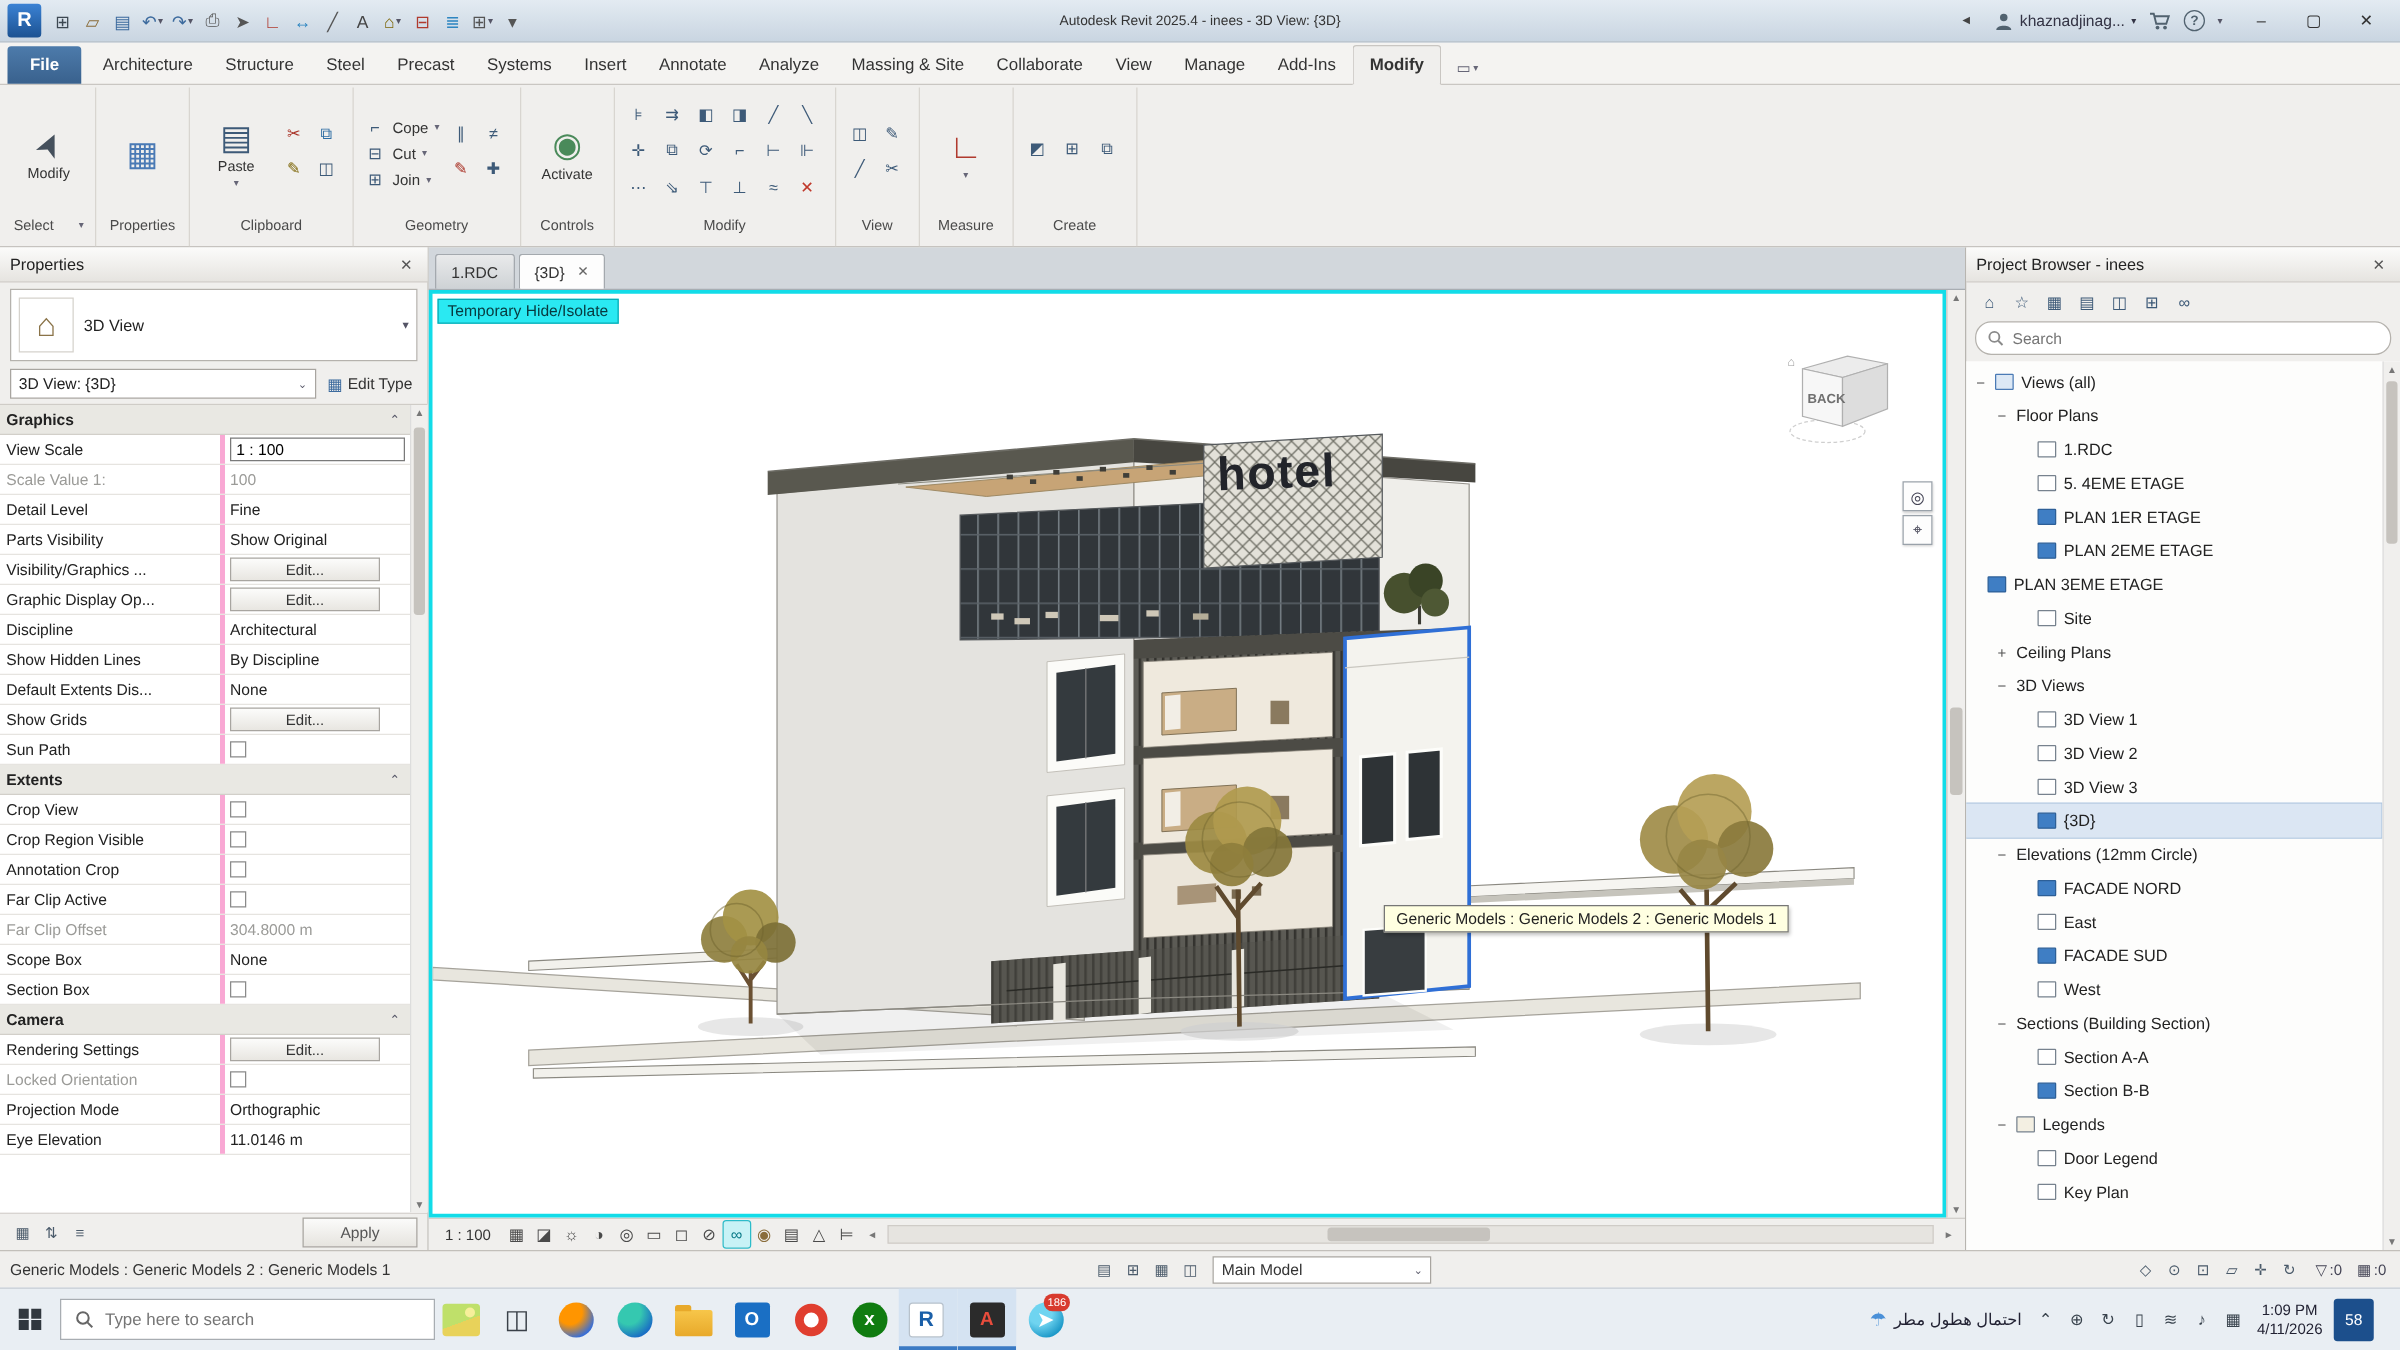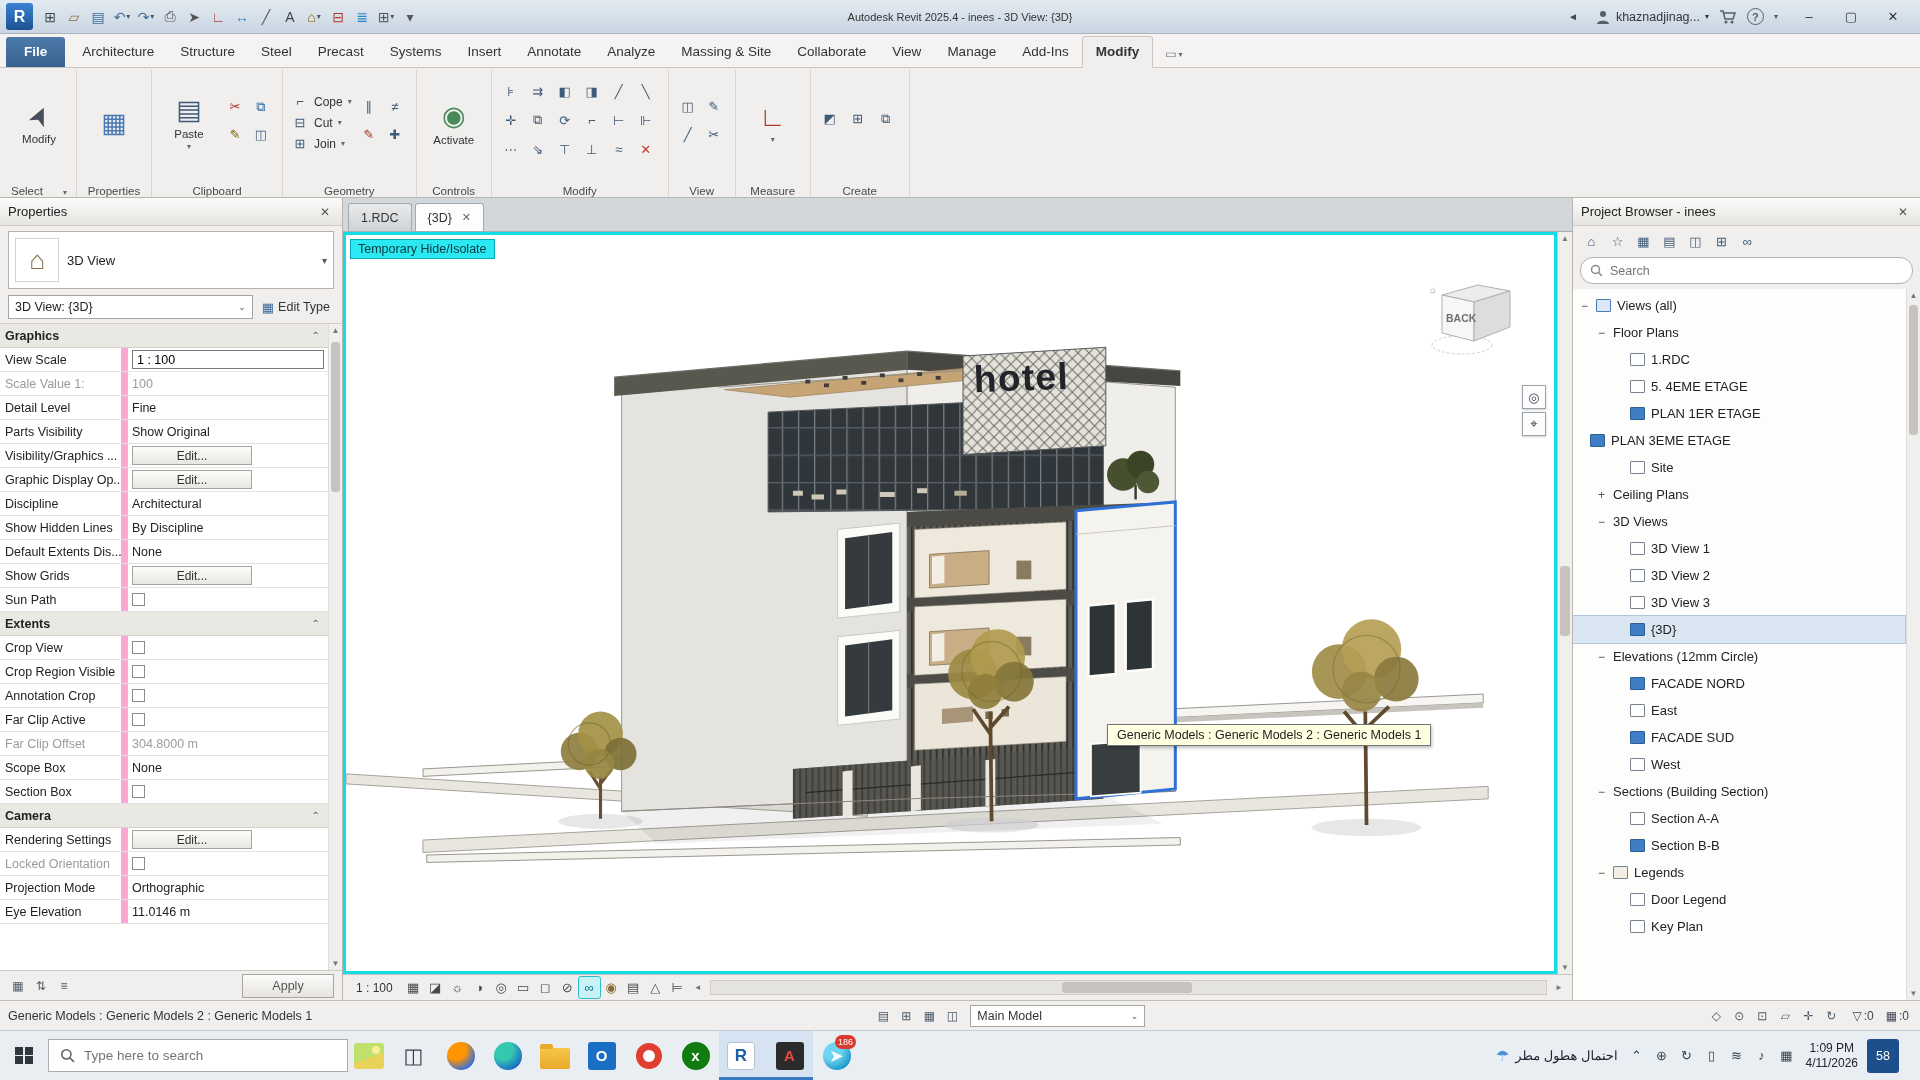--- a/index.html
+++ b/index.html
@@ -24,21 +24,21 @@
   .ribbon-tabs { height:34px; background:#f4f3f1; display:flex; align-items:flex-end; padding-left:6px; border-bottom:1px solid #c9c6c2; }
   .rtab { padding:7px 13px 8px; font-size:13.5px; color:#333; cursor:default; }
   .rtab.file { background:linear-gradient(#4d7bab,#39618d); color:#fff; font-weight:bold; padding:7px 18px 8px; border-radius:3px 3px 0 0; margin-right:4px; }
   .rtab.active { background:#f0efed; border:1px solid #c9c6c2; border-bottom:1px solid #f0efed; margin-bottom:-1px; border-radius:3px 3px 0 0; font-weight:bold; }
   .rtab-extra { margin-left:6px; display:flex; align-items:center; gap:2px; padding:6px 6px; color:#667; font-size:12px; }
 
   
   .ribbon-body { height:130px; background:#f0efed; display:flex; border-bottom:1px solid #b8b5b0; padding:2px 2px 0 2px; }
   .panel { display:flex; flex-direction:column; border-right:1px solid #d8d5d0; }
   .panel-content { flex:1; display:flex; align-items:center; padding:4px 8px; gap:6px; }
-  .panel-label { height:22px; font-size:11.5px; color:#4a4a4a; display:flex; align-items:flex-end; justify-content:center; gap:20px; padding:0 4px; }
+  .panel-label { height:22px; font-size:11.5px; color:#4a4a4a; display:flex; align-items:flex-start; justify-content:center; gap:20px; padding:0 4px; }
   .panel-label .caret { font-size:8px; color:#667; }
   .big-btn { width:58px; display:flex; flex-direction:column; align-items:center; gap:2px; font-size:11.5px; color:#333; text-align:center; }
   .big-ico { font-size:27px; line-height:32px; color:#3d5a78; }
   .small-ico { width:22px; height:22px; display:flex; align-items:center; justify-content:center; font-size:13px; color:#3d5a78; border-radius:2px; }
   .grid-2 { display:grid; grid-template-columns:repeat(2,24px); grid-auto-rows:26px; gap:2px; }
   .grid-6 { display:grid; grid-template-columns:repeat(6,25px); grid-auto-rows:27px; gap:2px; }
   .grid-3 { display:grid; grid-template-columns:repeat(3,26px); grid-auto-rows:30px; gap:2px; }
   .geo-col { display:flex; flex-direction:column; gap:3px; }
   .geo-row { display:flex; align-items:center; gap:5px; font-size:12px; color:#333; }
   .geo-row .small-ico { width:18px; height:18px; }
@@ -54,21 +54,21 @@
   .type-box { margin:5px 8px 4px 8px; background:#fff; border:1px solid #b5b2ad; height:58px; display:flex; align-items:center; padding:4px 6px; gap:8px; }
   .type-thumb { width:44px; height:44px; border:1px solid #d5d2cc; background:linear-gradient(#fdfdfb,#efeatile, #efede8); display:flex; align-items:center; justify-content:center; font-size:26px; color:#8a7348; }
   .type-box .caret { margin-left:auto; color:#556; font-size:10px; }
   .selector-row { display:flex; align-items:center; margin:2px 8px 4px 8px; gap:5px; }
   .combo { flex:1; height:24px; background:#fff; border:1px solid #a8a5a0; display:flex; align-items:center; padding:0 6px; font-size:12.5px; gap:4px; }
   .combo .caret { margin-left:auto; font-size:9px; color:#556; }
   .edit-type-btn { display:flex; align-items:center; gap:4px; font-size:12.5px; color:#333; padding:2px 4px; }
   .edit-type-btn .ico { color:#3d6b9e; font-size:13px; }
   .prop-table { flex:1; min-height:0; background:#fff; border-top:1px solid #cfccc7; position:relative; padding-right:14px; overflow:hidden; }
   .prow { height:24px; display:flex; align-items:center; border-bottom:1px solid #e6e4e0; font-size:12.5px; }
-  .prow .lab { width:128px; padding:0 5px; border-right:7px solid #f9a8d4; white-space:nowrap; overflow:hidden; align-self:stretch; display:flex; align-items:center; }
+  .prow .lab { width:180px; padding:0 5px; border-right:4px solid #f9a8d4; white-space:nowrap; overflow:hidden; align-self:stretch; display:flex; align-items:center; }
   .prow .val { flex:1; padding:0 4px; display:flex; align-items:center; min-width:0; }
   .prow.section { background:#e9e8e3; font-weight:bold; border-bottom:1px solid #d2cfc9; }
   .prow.section .slab { padding:0 5px; flex:1; }
   .prow.section .schev { padding:0 8px; font-size:10px; color:#556; font-weight:normal; }
   .prow input { width:100%; height:19px; border:1px solid #7a7a7a; font-size:12.5px; padding:0 4px; font-family:inherit; }
   .edit-btn { width:120px; height:19px; border:1px solid #a8a5a0; background:linear-gradient(#fcfcfb,#e8e6e1); font-size:12px; display:flex; align-items:center; justify-content:center; color:#333; }
   .cbx { width:13px; height:13px; border:1px solid #8a8a8a; background:#fff; }
   .dis { color:#9b9b98; }
   .vscroll-col { position:absolute; right:0; top:0; bottom:0; width:14px; background:#f0efed; border-left:1px solid #ddd; }
   .vthumb { position:absolute; left:2px; right:2px; background:#c6c3be; border-radius:3px; }
@@ -816,20 +816,25 @@
           <div class="trow" style="padding-left: 40px;">
             <div class="ttoggle"></div>
             <div class="doc doc"></div>
             <div class="tlabel">5. 4EME ETAGE</div>
           </div>
           <div class="trow" style="padding-left: 40px;">
             <div class="ttoggle"></div>
             <div class="doc doc-open"></div>
             <div class="tlabel">PLAN 1ER ETAGE</div>
           </div>
+          <div class="trow" style="padding-left: 40px;">
+            <div class="ttoggle"></div>
+            <div class="doc doc-open"></div>
+            <div class="tlabel">PLAN 2EME ETAGE</div>
+          </div>
           <div class="trow" style="">
             <div class="ttoggle"></div>
             <div class="doc doc-open"></div>
             <div class="tlabel">PLAN 3EME ETAGE</div>
           </div>
           <div class="trow" style="padding-left: 40px;">
             <div class="ttoggle"></div>
             <div class="doc doc"></div>
             <div class="tlabel">Site</div>
           </div>

